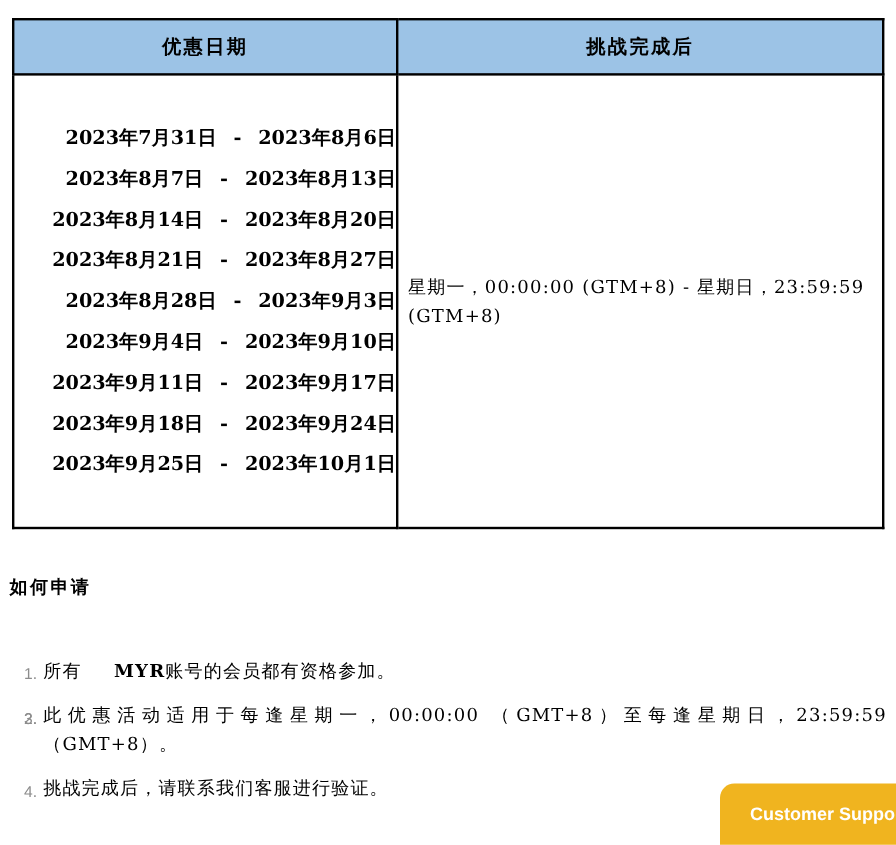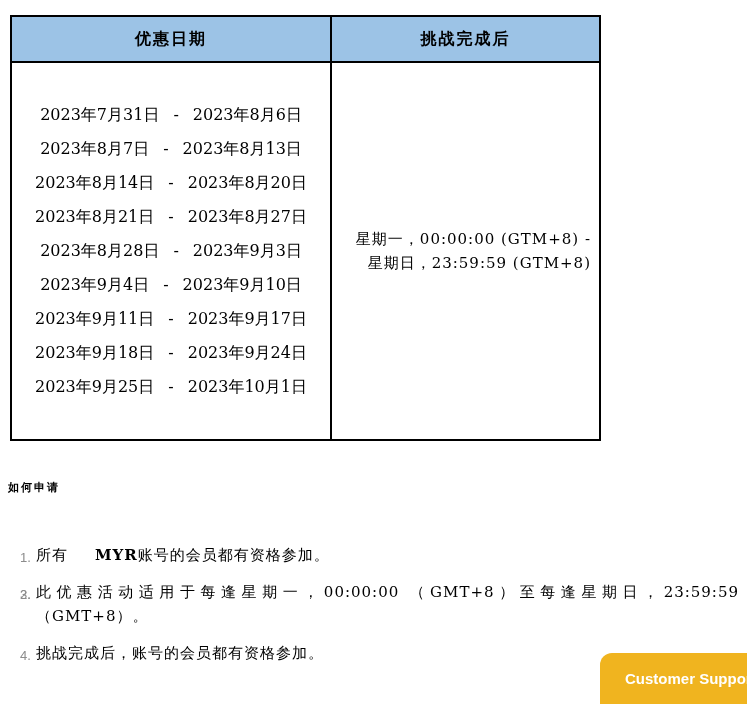--- a/index.html
+++ b/index.html
@@ -11,62 +11,63 @@
     background: #ffffff;
     color: #000;
     font-family: "DejaVu Serif", "Liberation Serif", serif;
     position: relative;
   }
 
   
   .promo-table {
     border-collapse: collapse;
     table-layout: fixed;
-    width: 591px;
+    width: 727px;
     margin: 15px 0 0 10px;
   }
   .promo-table th, .promo-table td {
     border: 2px solid var(--table-border, #000);
     padding: 0;
   }
   .promo-table th {
     background: var(--header-bg, #9CC3E6);
     height: 44px;
     font-size: 16px;
     font-weight: bold;
     text-align: center;
     letter-spacing: 2px;
   }
   .col-date { width: 320px; }
   .date-cell {
     height: 376px;
     vertical-align: middle;
-    text-align: center;
+    text-align: right;
+    font-weight: bold;
   }
   .date-row {
     line-height: 34px;
     font-size: 16px;
     white-space: nowrap;
   }
   .date-sep { display: inline-block; margin: 0 14px; }
   .time-cell {
     vertical-align: middle;
-    text-align: right;
+    text-align: left;
   }
   .time-text {
     font-size: 15px;
     line-height: 24px;
     padding: 0 8px;
     letter-spacing: 1px;
   }
 
   
   .heading {
     margin: 39px 0 12px 8px;
-    font-size: 11px;
+    font-size: 15px;
     font-weight: bold;
     letter-spacing: 2px;
   }
   .apply-list {
     list-style: none;
     margin: 48px 0 0 0;
     padding: 0;
   }
   .apply-list li {
     position: relative;
@@ -145,18 +146,18 @@
       </tr>
     </tbody>
   </table>
 
   <div class="heading">如何申请</div>
 
   <ol id="apply-list" class="apply-list">
       <li><span class="num">1.</span><span>所有</span><span class="seg-bold">MYR</span><span>账号的会员都有资格参加。</span></li>
       <li><span class="num">2.</span></li>
       <li><span class="num">3.</span><span>此优惠活动适用于每逢星期一，00:00:00 （GMT+8）至每逢星期日，23:59:59 （GMT+8）。</span></li>
-      <li><span class="num">4.</span><span>挑战完成后，账号的会员都有资格参加。</span></li>
+      <li><span class="num">4.</span><span>挑战完成后，请联系我们客服进行验证。</span></li>
     </ol>
 
   <div class="support-btn">Customer Support</div>
 
 </div>
 
 </body></html>

